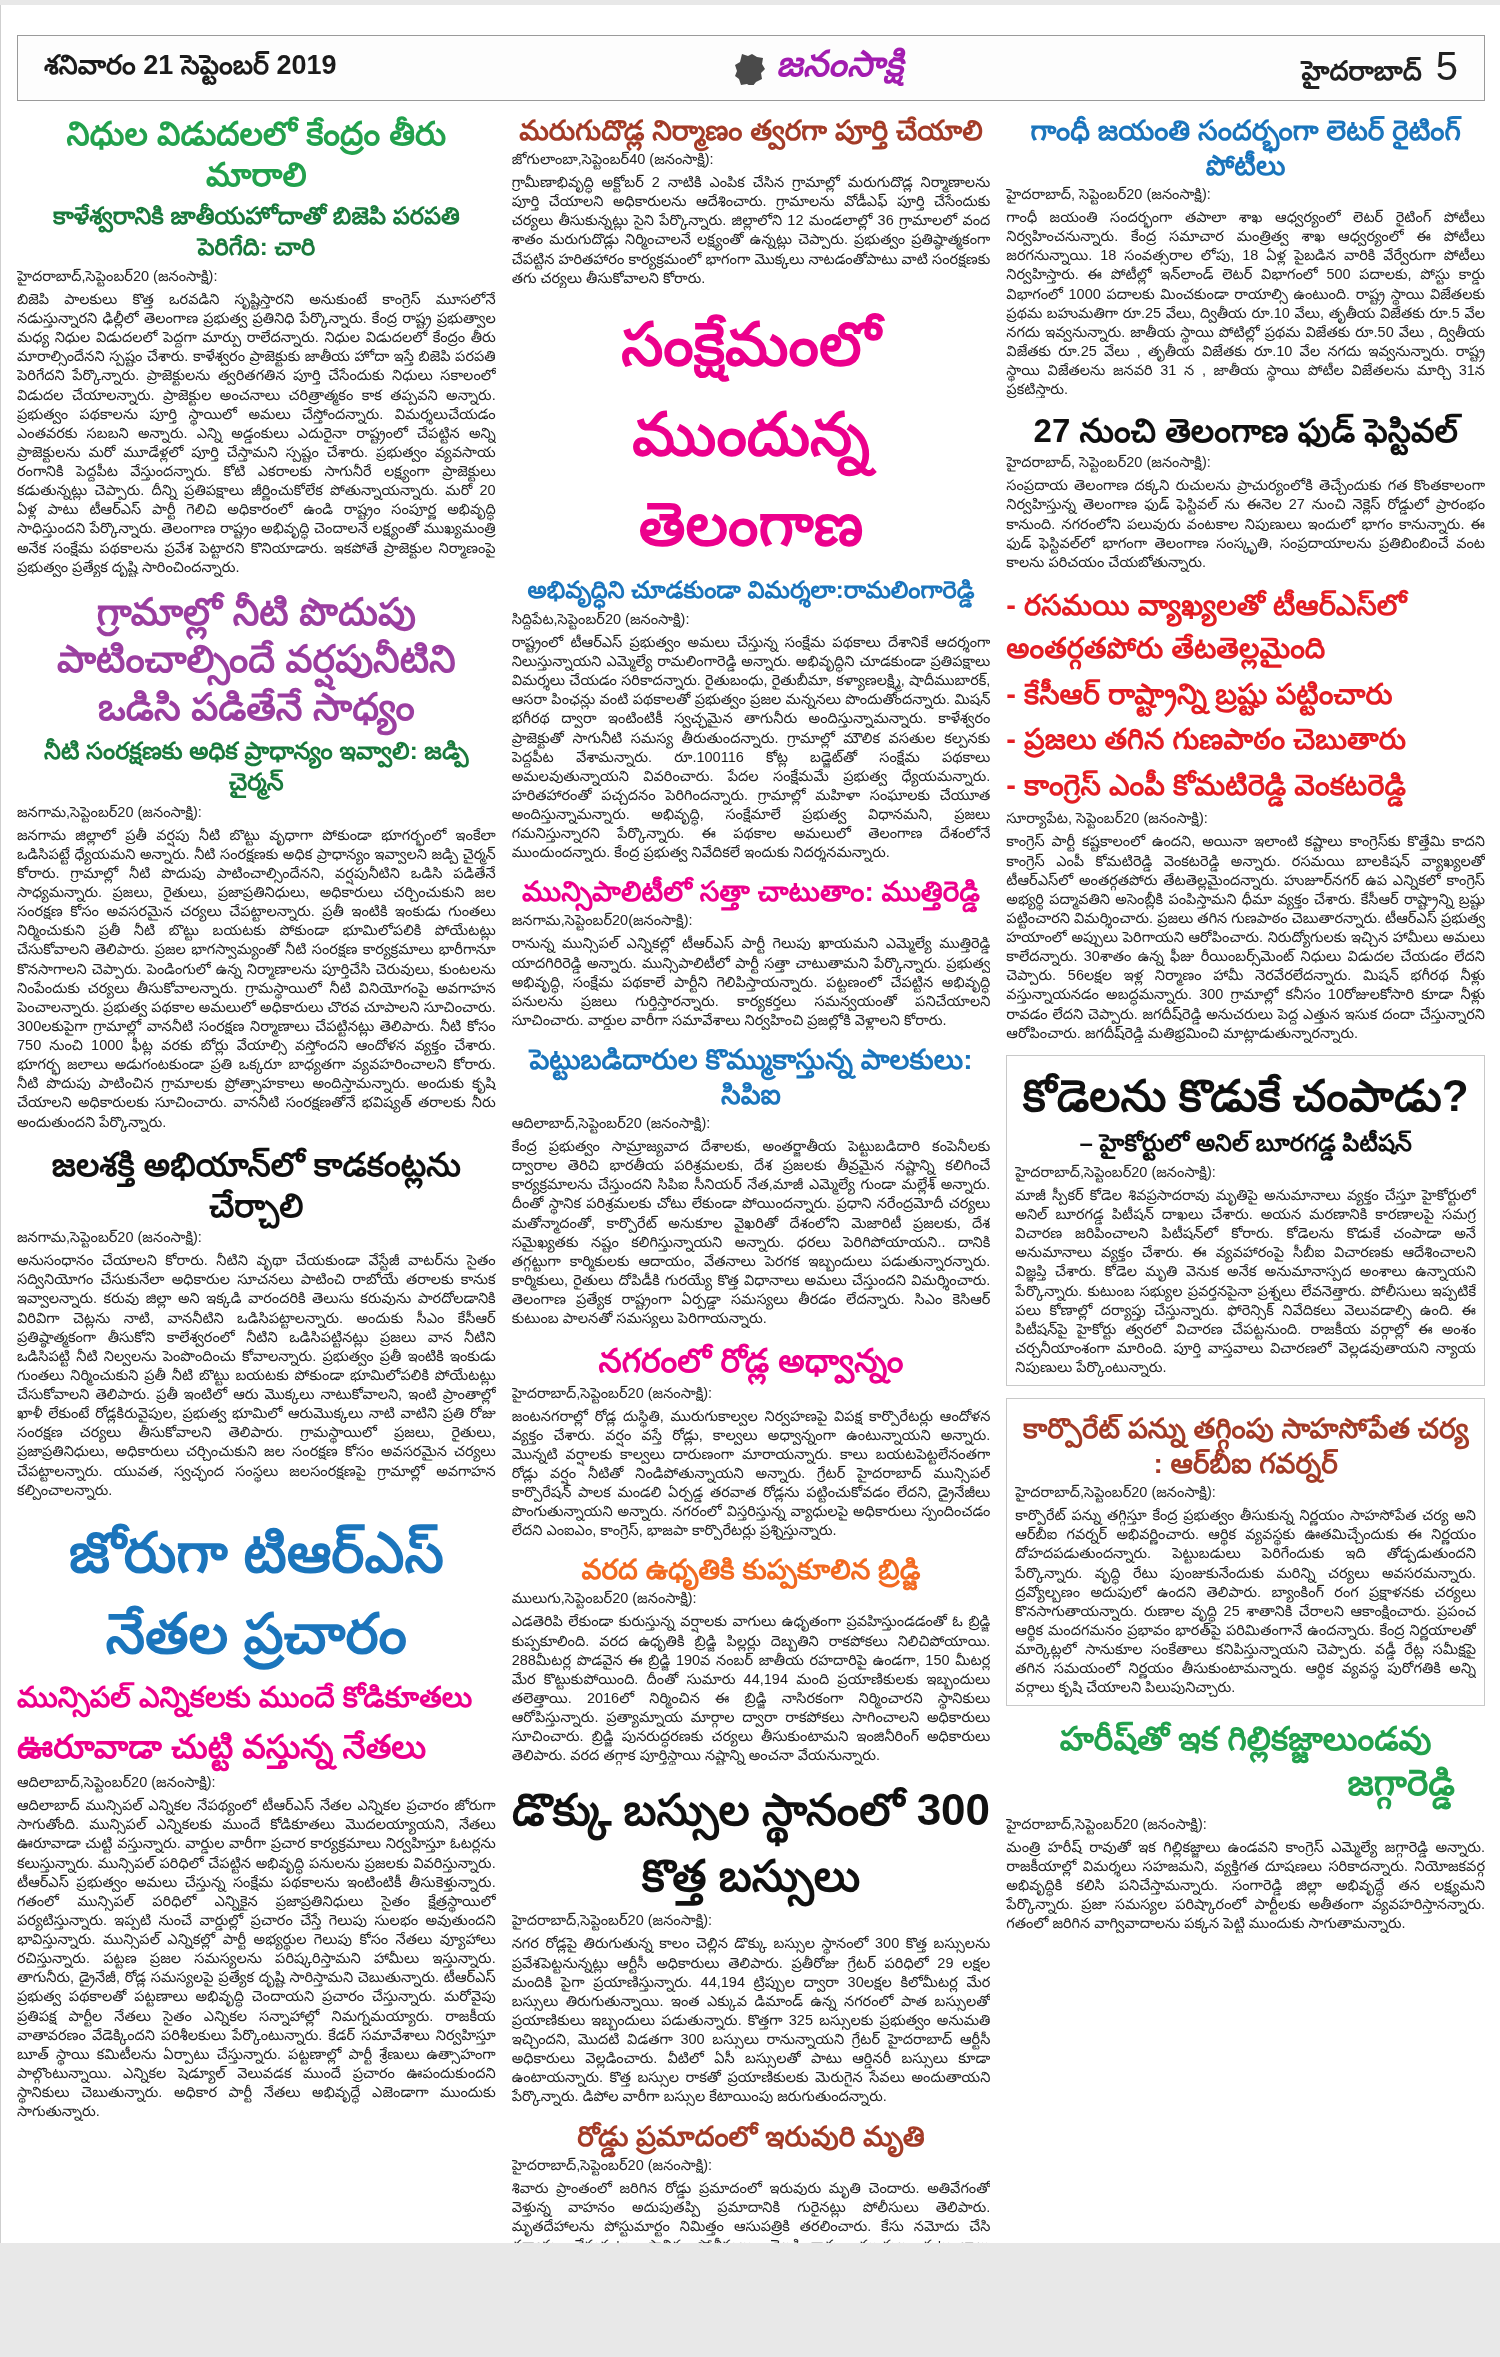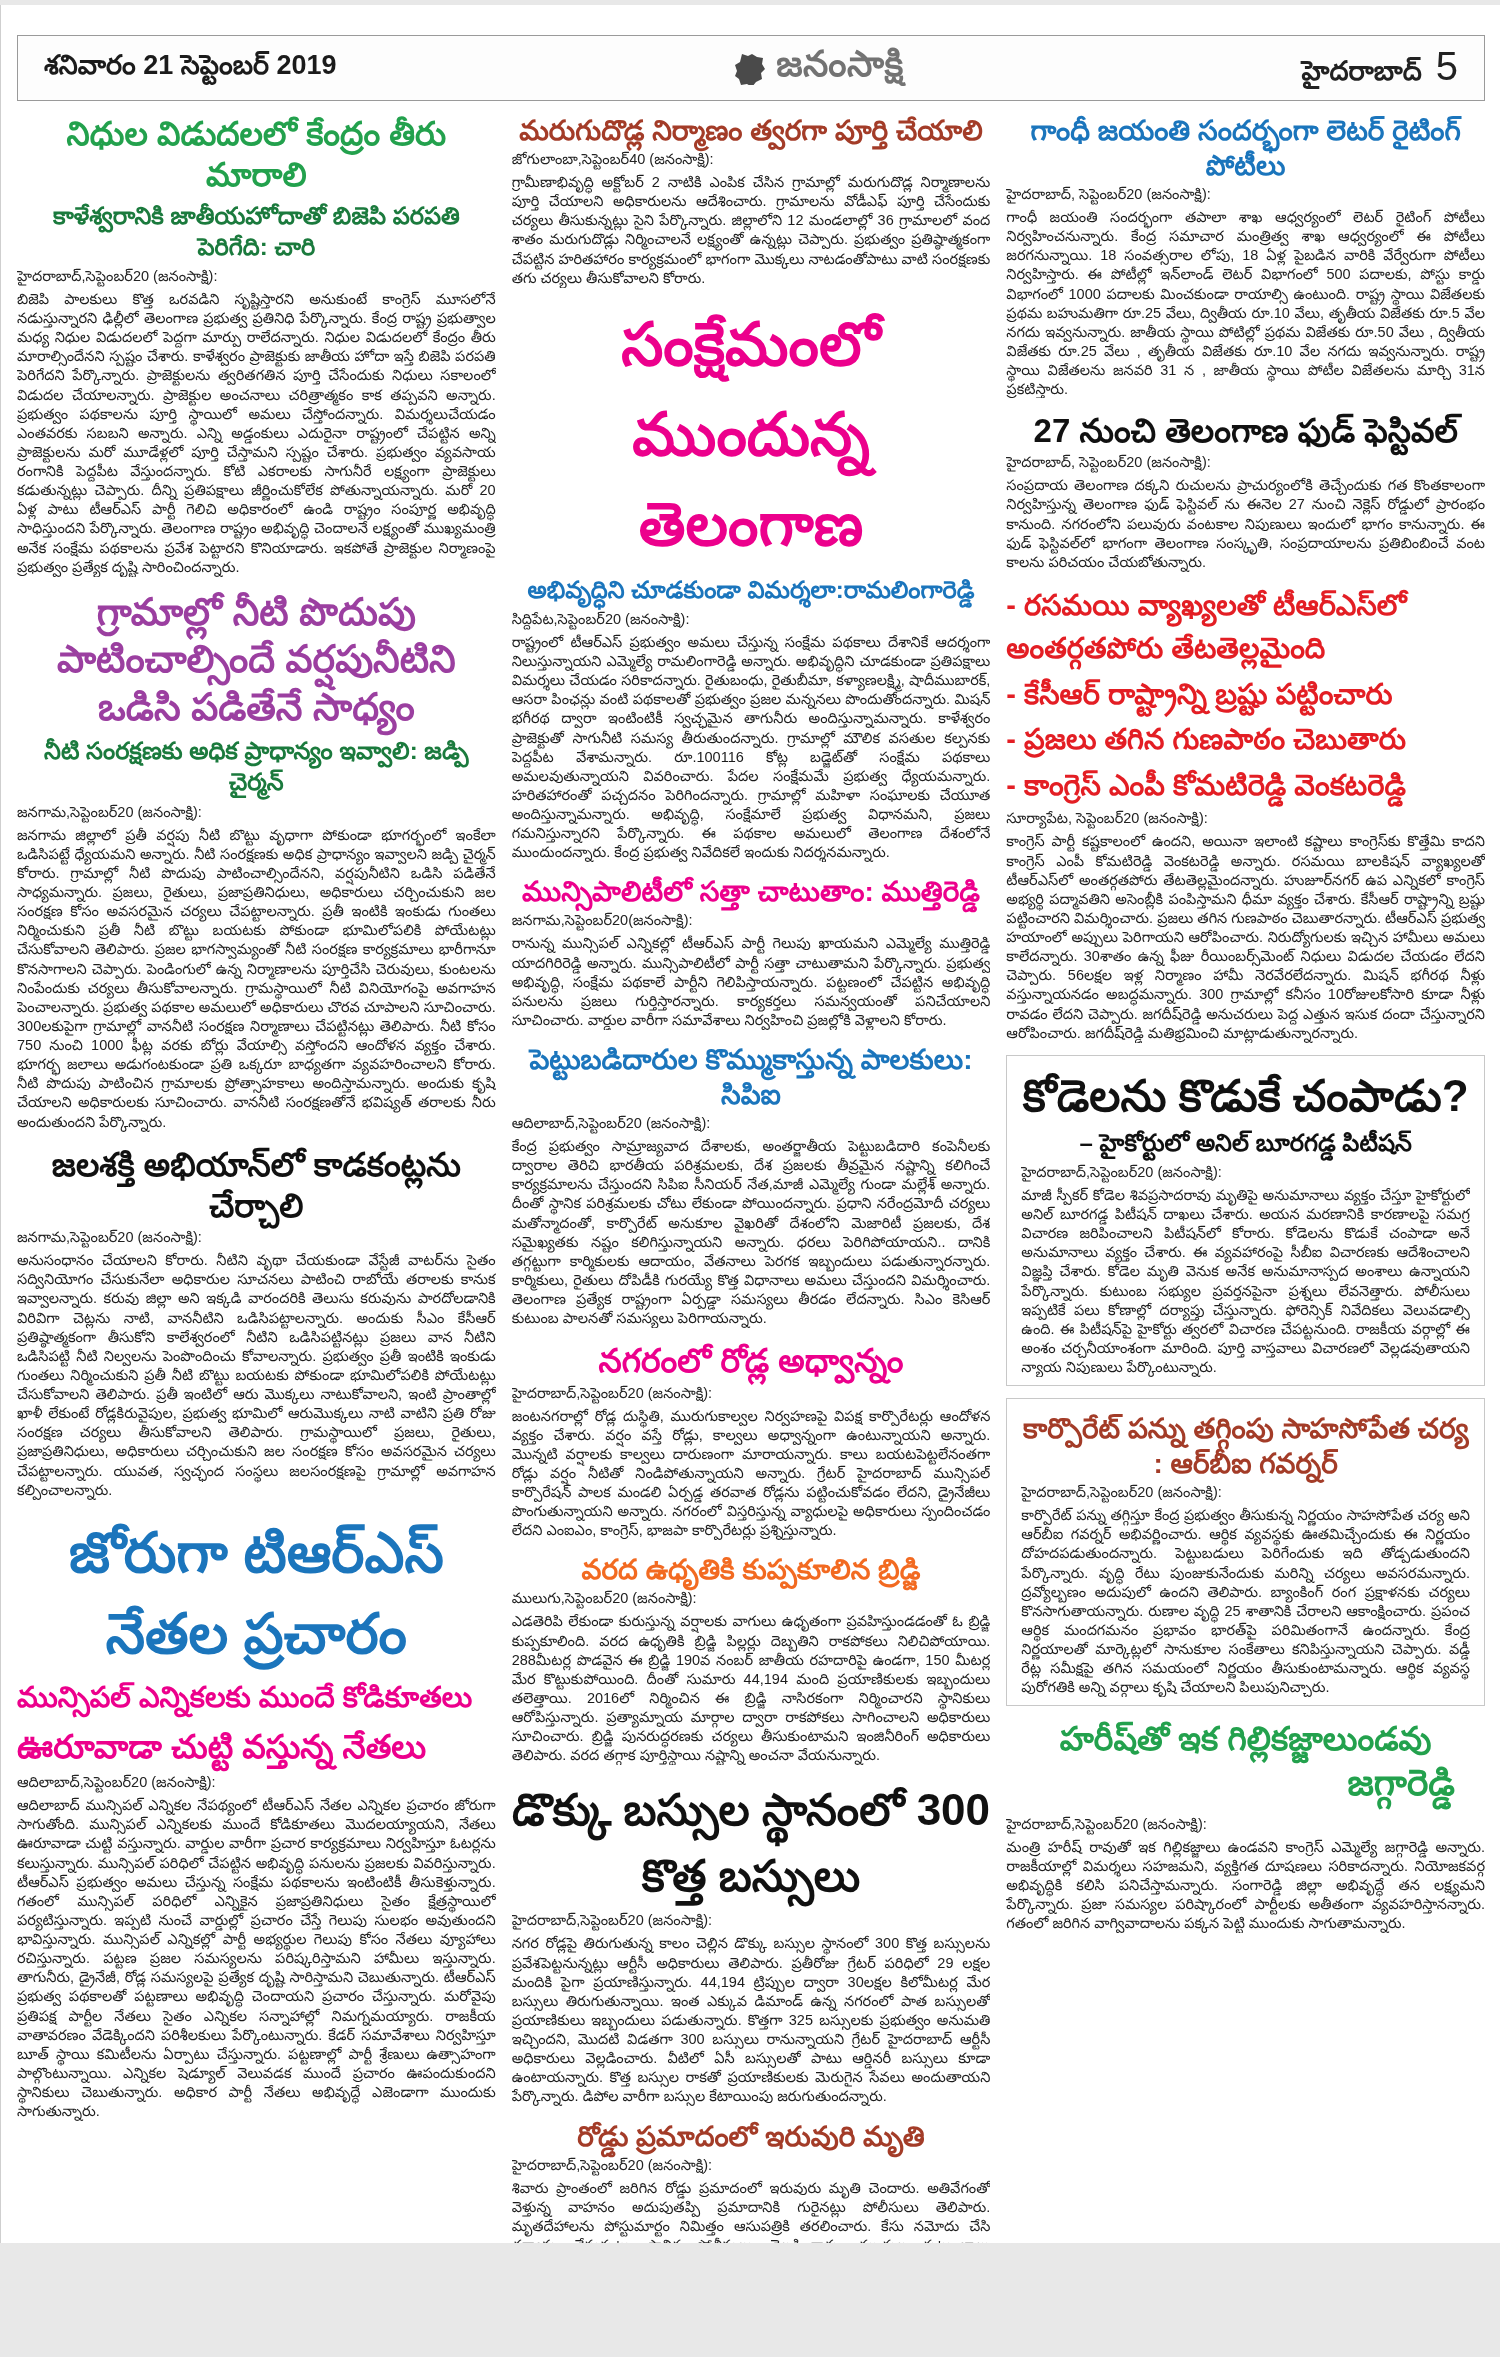--- a/index.html
+++ b/index.html
@@ -5,39 +5,39 @@
   html,body{margin:0;padding:0;background:#e8e8e8;}
   .page{width:1500px;height:2238px;background:#ffffff;position:relative;margin:5px auto;
         font-family:"Liberation Sans","DejaVu Sans",sans-serif;color:#1d1d1d;overflow:hidden;
         border-left:1px solid #cfcfcf;}
   
   .masthead-band{margin:30px 16px 4px 16px;border:1px solid #9a9a9a;height:66px;
         display:flex;align-items:center;justify-content:space-between;padding:4px 26px;
         box-sizing:border-box;background:#fdfdfd;}
   .issue-date{font-size:27px;font-weight:bold;color:#1b1b1b;}
   .masthead{display:flex;align-items:center;gap:8px;}
-  .masthead-title{font-size:36px;font-weight:bold;color:#737373;letter-spacing:.5px;}
+  .masthead-title{font-size:36px;font-weight:bold;color:#a21caf;letter-spacing:.5px;font-style:italic;}
   .city-page{display:flex;align-items:baseline;gap:14px;}
   .city{font-size:27px;font-weight:bold;color:#222;}
   .page-num{font-size:40px;color:#222;}
   
   .cols{display:flex;gap:16px;padding:4px 16px 0 16px;height:2240px;overflow:hidden;box-sizing:border-box;}
   .col{flex:1;min-width:0;overflow:hidden;}
   .art{margin:0 0 12px 0;}
   .hl{text-align:center;font-weight:bold;margin:4px 0 2px;line-height:1.25;}
   .hl-md{font-size:33px;}
   .hl-sm{font-size:28px;}
   .hl-lg{font-size:56px;line-height:1.45;}
   .hl-xl{font-size:60px;line-height:1.5;}
   .sub{text-align:center;font-size:24px;font-weight:bold;margin:4px 0 6px;line-height:1.3;}
   .kicker{color:#e31e24;font-size:29px;font-weight:bold;text-align:left;line-height:1.5;margin:2px 0;}
   .date{font-size:14.5px;color:#222;margin:3px 0 2px;}
   .body{font-size:14.5px;line-height:1.32;text-align:justify;color:#1c1c1c;margin:0;overflow:hidden;}
   .byline{text-align:right;font-size:36px;font-weight:bold;margin:0 30px 4px 0;}
-  .boxed{border:1px solid #c8c8c8;padding:8px 14px;}
+  .boxed{border:1px solid #c8c8c8;padding:8px 8px;}
   
   .c-green{color:#23a14d;}  .c-dgreen{color:#1b7a3d;} .c-purple{color:#9b3fa0;}
   .c-blue{color:#1b75bc;}   .c-pink{color:#ec008c;}   .c-maroon{color:#a33c28;}
   .c-orange{color:#f26a21;} .c-cyan{color:#199fd9;}   .c-black{color:#111;}
   .map-icon{width:34px;height:34px;display:inline-block;}
 </style>
 </head>
 <body>
 
 <div class="page">

